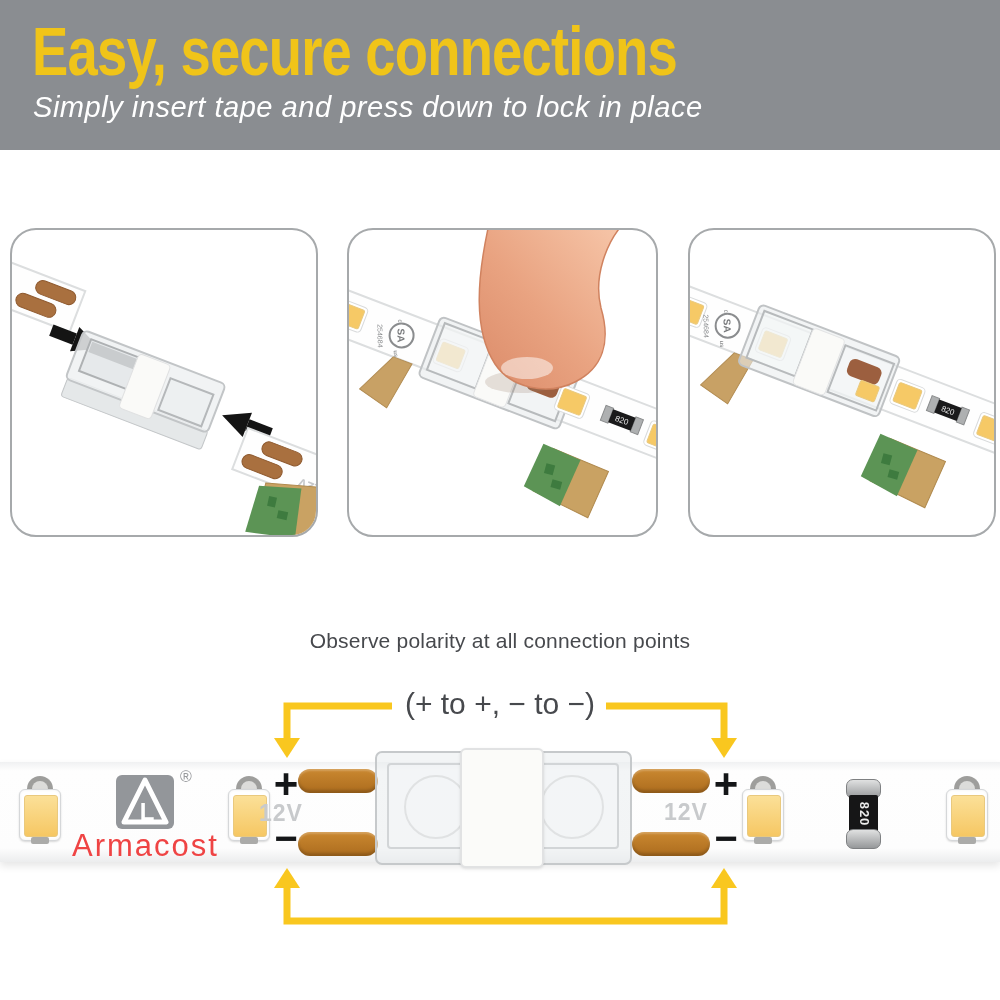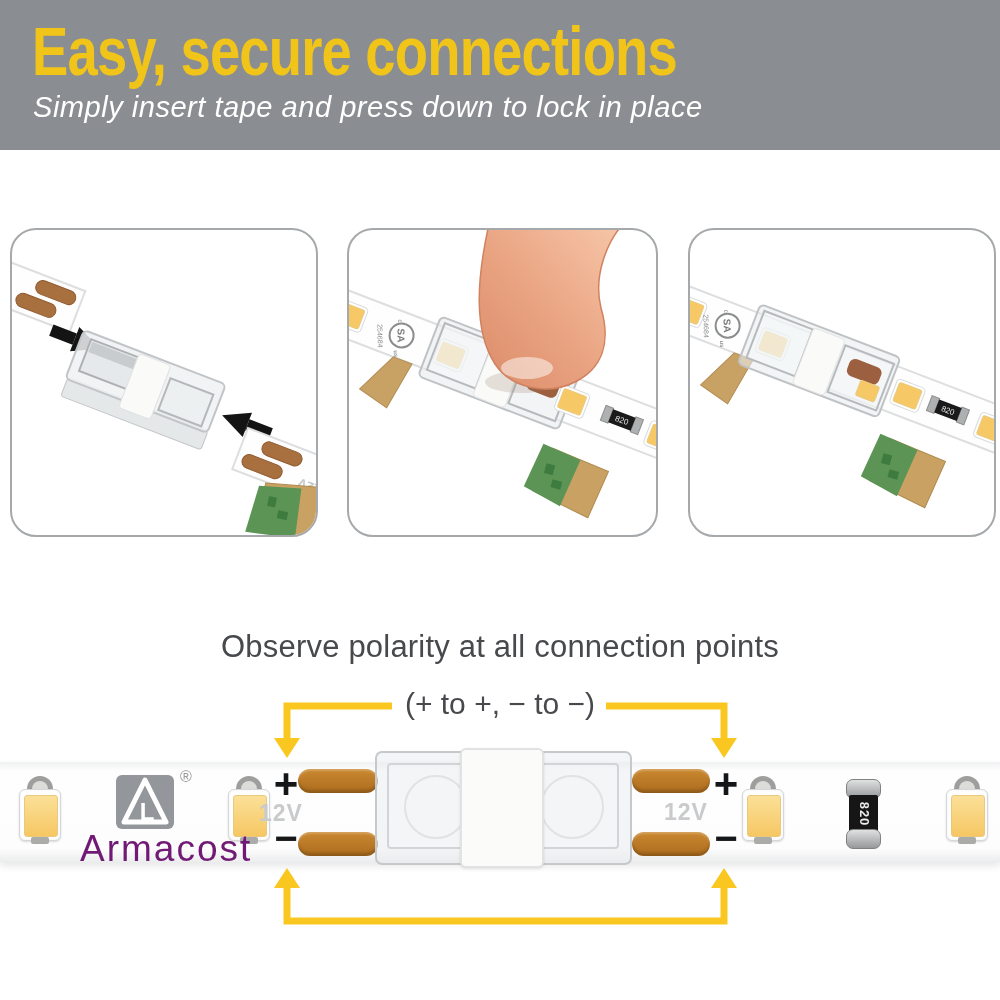--- a/index.html
+++ b/index.html
@@ -25,21 +25,21 @@
     position:absolute;top:228px;height:309px;background:#fff;
     border:2px solid #A6A9AB;border-radius:26px;overflow:hidden;box-sizing:border-box;
   }
   .panel svg{position:absolute;left:0;top:0;}
   #panel1{left:10px;width:308px;}
   #panel2{left:347px;width:311px;}
   #panel3{left:688px;width:308px;}
   
   .pol-heading{
     position:absolute;left:0;top:629px;width:1000px;text-align:center;
-    font-size:31px;color:#47494D;letter-spacing:.2px;
+    font-size:21px;color:#47494D;letter-spacing:.2px;
   }
   .pol-formula{
     position:absolute;left:0;top:687px;width:1000px;text-align:center;
     font-size:30px;color:#47494D;
   }
   .arrows-svg{position:absolute;left:0;top:0;width:1000px;height:1000px;z-index:6;pointer-events:none;}
   .arrows-svg path{stroke:#F9C71F;stroke-width:7;fill:none;}
   .arrows-svg polygon{fill:#F9C71F;}
   
   .tape-strip{
@@ -58,21 +58,21 @@
     box-shadow:0 1px 2px rgba(0,0,0,.15), inset 0 0 3px rgba(0,0,0,.06);
   }
   .led-chip{
     position:absolute;left:4px;top:5px;width:32px;height:40px;
     background:linear-gradient(180deg,#FBE098 0%,#F6C763 100%);
     border:1px solid #E9C97E;border-radius:3px;
   }
   .led-foot{position:absolute;left:12px;bottom:8px;width:18px;height:7px;background:#ABABA9;border-radius:2px;}
   .logo-block{position:absolute;left:116px;top:775px;width:58px;height:54px;background:#93969A;border-radius:6px;}
   .logo-reg{position:absolute;left:180px;top:768px;font-size:16px;color:#97999C;}
-  .brand-text{position:absolute;left:80px;top:828px;font-size:37px;color:#701a75;letter-spacing:2px;}
+  .brand-text{position:absolute;left:72px;top:828px;font-size:31px;color:#ef4444;letter-spacing:2px;}
   .pad{
     position:absolute;height:24px;border-radius:12px;
     background:linear-gradient(180deg,#CA8830 0%,#AC6C1E 100%);
     box-shadow:inset 0 -3px 3px rgba(0,0,0,.18), inset 0 2px 2px rgba(255,255,255,.22);
   }
   .sign{position:absolute;color:#141618;font-weight:700;line-height:1;width:34px;text-align:center;}
   .sign-plus{font-size:42px;}
   .sign-minus{font-size:40px;}
   .v-label{position:absolute;color:#C8CACC;font-size:23px;font-weight:bold;letter-spacing:1px;}
   

